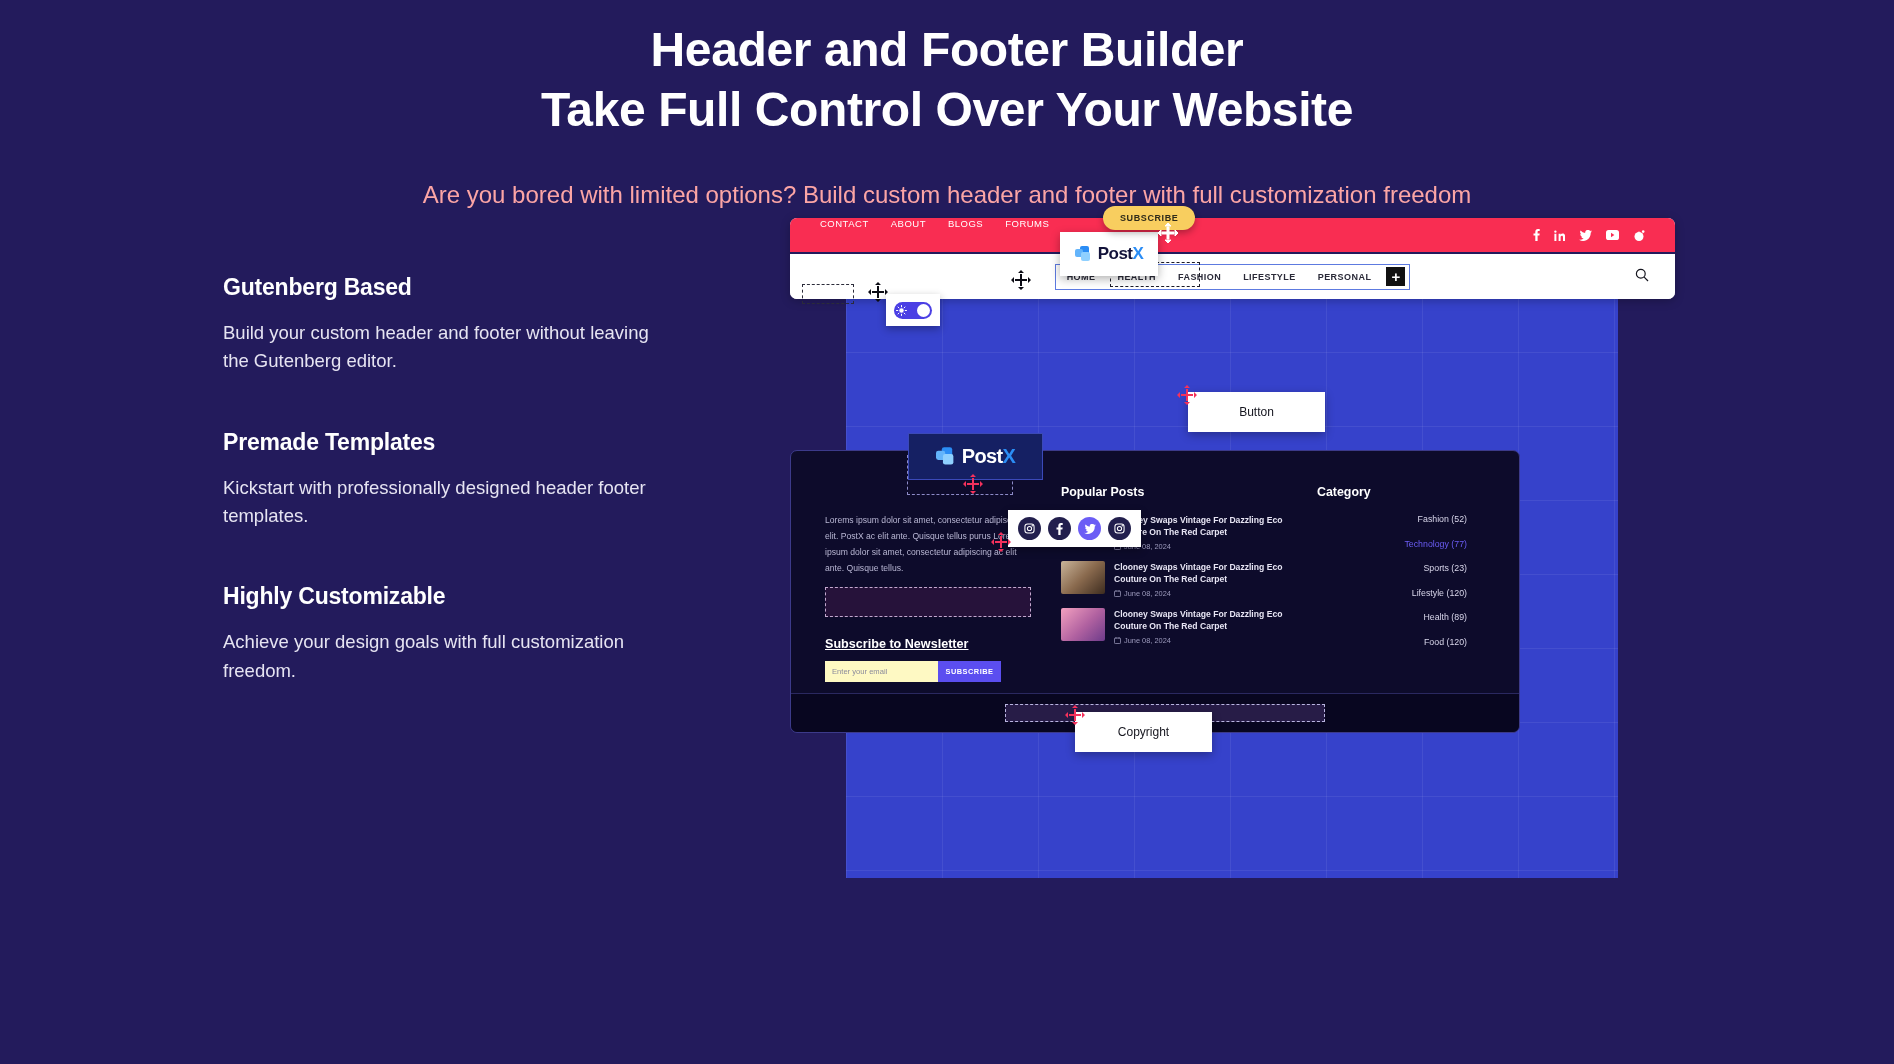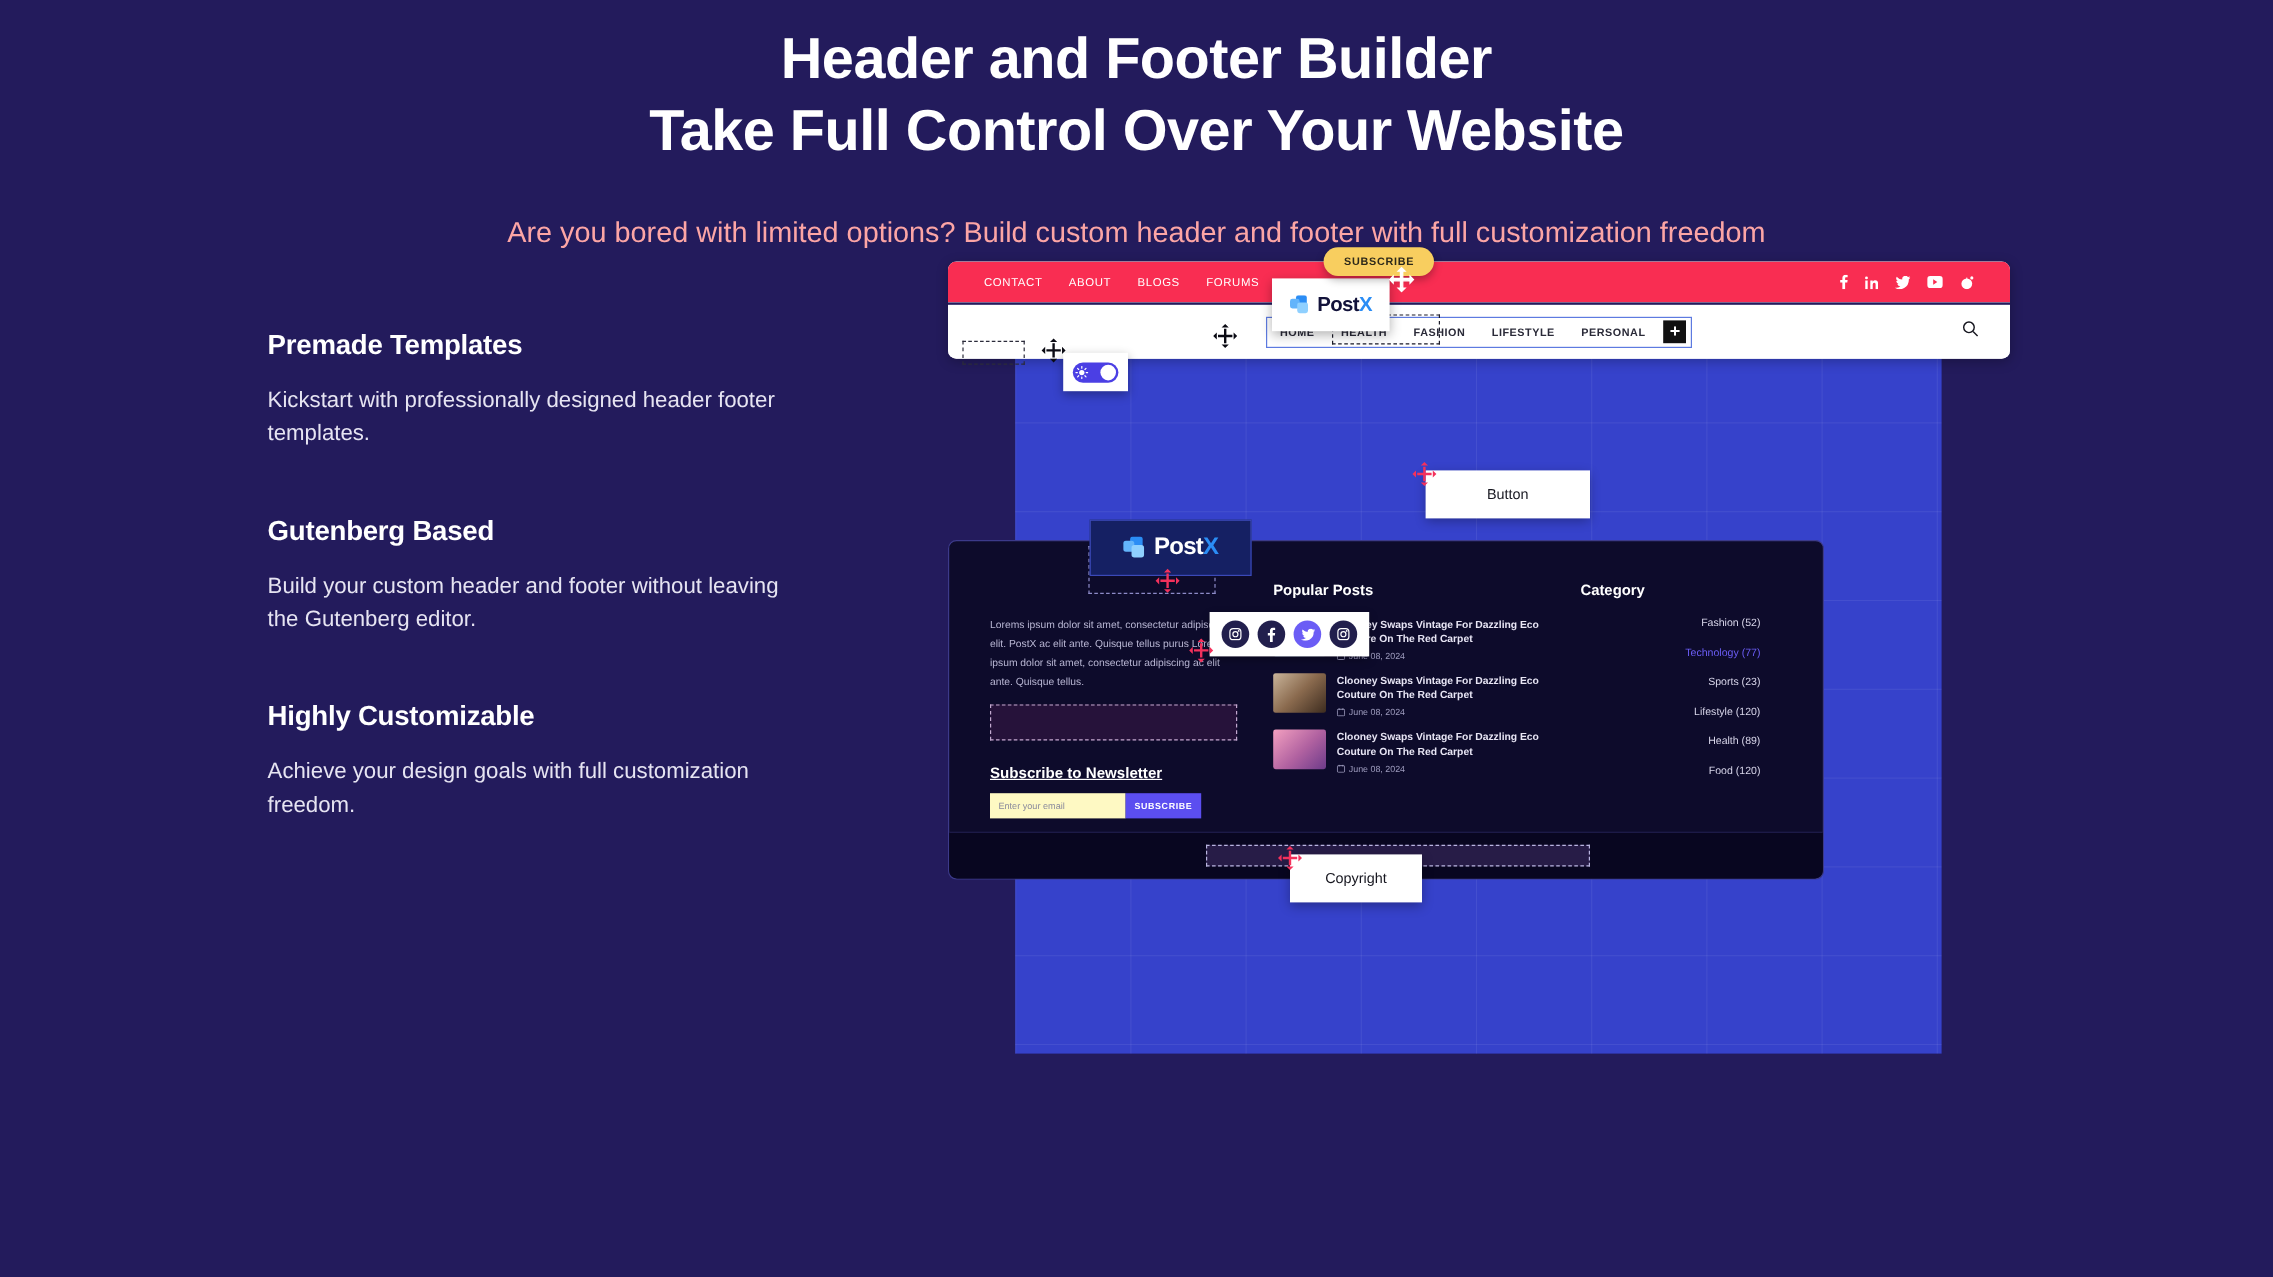--- a/index.html
+++ b/index.html
@@ -54,21 +54,21 @@
 
   
   .hdr-card {
     position: absolute; left: 0; top: 0; width: 885px;
     border-radius: 7px; overflow: hidden;
     background: #ffffff;
     box-shadow: 0 2px 10px rgba(0,0,0,.25);
   }
   .hdr-top {
     background: #f92d52; height: 34px;
-    display: flex; align-items: center; padding: 0 30px;
+    display: flex; padding: 0 30px;
   }
   .hdr-nav { display: flex; gap: 22px; }
   .hdr-nav span {
     color: #ffffff; font-size: 9.5px; letter-spacing: .5px; font-weight: 500;
   }
   .hdr-social { margin-left: auto; display: flex; gap: 14px; align-items: center; }
   .hdr-social svg { fill: #ffffff; }
   .hdr-bottom {
     height: 47px; background: #ffffff; display: flex;
     align-items: center; padding: 0 24px; position: relative;
@@ -230,21 +230,21 @@
   .btn-card {
     position: absolute; left: 398px; top: 174px;
     width: 137px; height: 40px; background: #ffffff;
     display: flex; align-items: center; justify-content: center;
     color: #16161f; font-size: 12px;
     box-shadow: 0 3px 9px rgba(0,0,0,.3); z-index: 7;
   }
   
   .copy-card {
     position: absolute; left: 285px; top: 494px;
-    width: 110px; height: 40px; background: #ffffff;
+    width: 137px; height: 40px; background: #ffffff;
     display: flex; align-items: center; justify-content: center;
     color: #16161f; font-size: 12px;
     box-shadow: 0 3px 9px rgba(0,0,0,.3); z-index: 8;
   }
 
   
   .drag { position: absolute; z-index: 9; }
   .drag svg { display: block; }
 </style>
 </head>
@@ -255,26 +255,26 @@
     <span>Header and Footer Builder</span><br>
     <span>Take Full Control Over Your Website</span>
   </h1>
   <div class="sub">Are you bored with limited options? Build custom header and footer with full customization freedom</div>
 </div>
 
 <div class="main">
 
   <div class="features">
     <div class="feat">
+      <h3>Gutenberg Based</h3>
+      <p>Build your custom header and footer without leaving the Gutenberg editor.</p>
+    </div>
+    <div class="feat">
       <h3>Premade Templates</h3>
       <p>Kickstart with professionally designed header footer templates.</p>
-    </div>
-    <div class="feat">
-      <h3>Gutenberg Based</h3>
-      <p>Build your custom header and footer without leaving the Gutenberg editor.</p>
     </div>
     <div class="feat">
       <h3>Highly Customizable</h3>
       <p>Achieve your design goals with full customization freedom.</p>
     </div>
   </div>
 
   <div class="mockup">
 
     <div class="grid-bg"></div>

